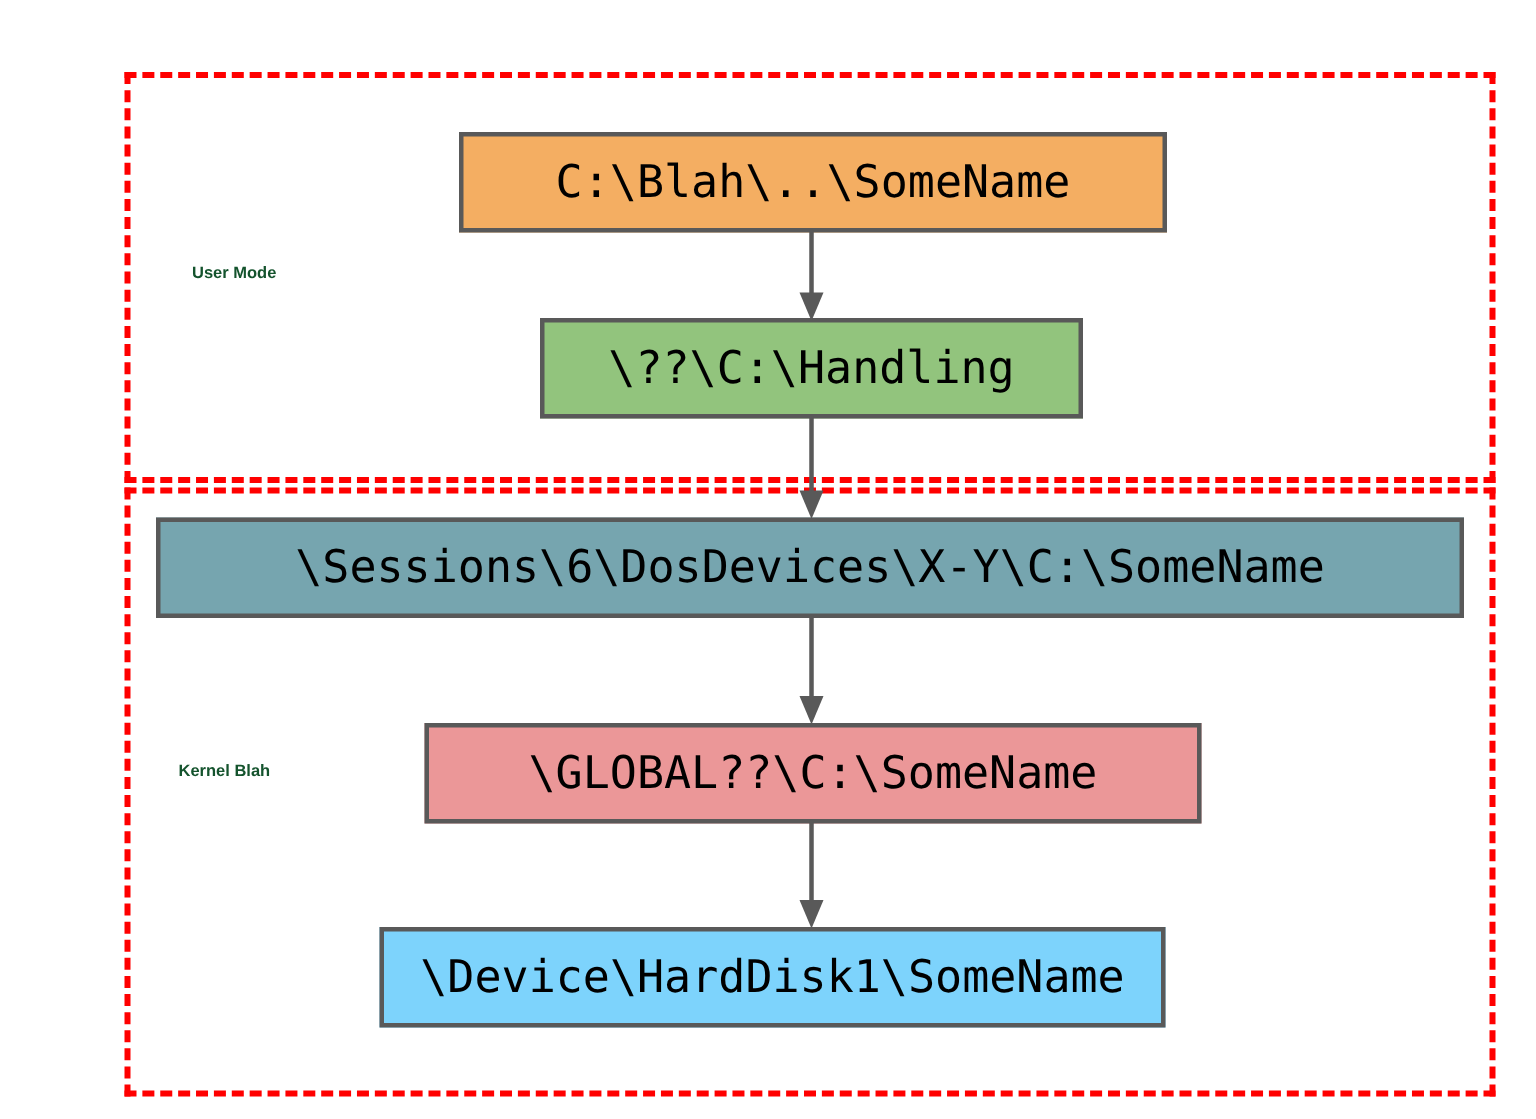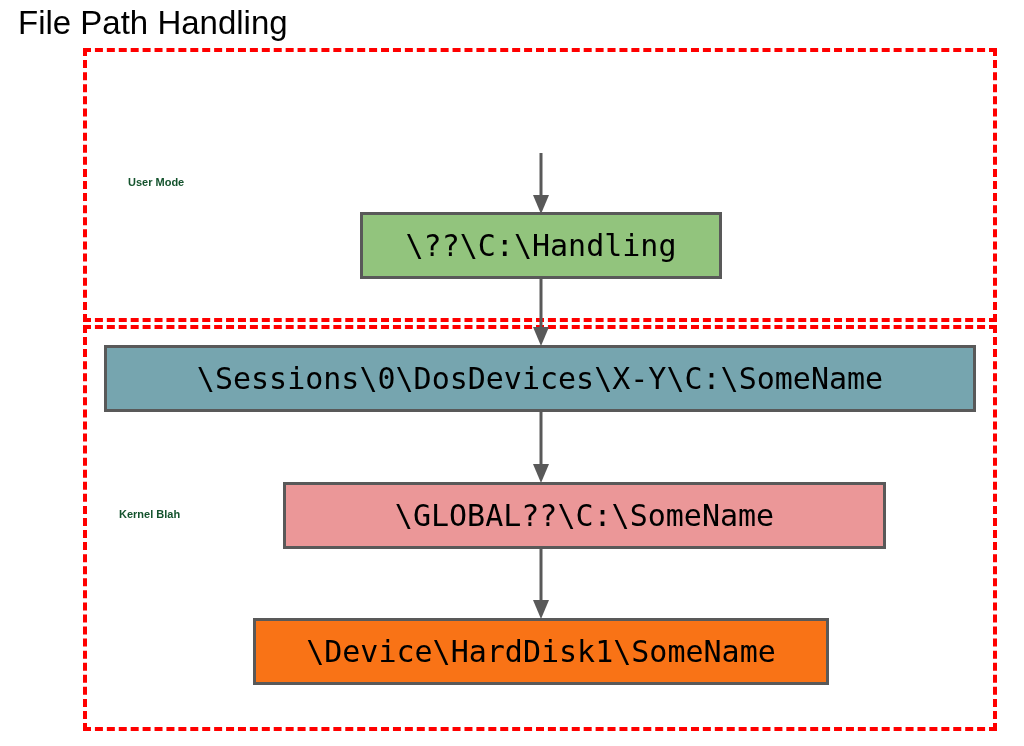--- a/index.html
+++ b/index.html
@@ -91,62 +91,62 @@
     font-size: 30px;
   }
   #box-session-path {
     left: 104px;  top: 345px;
     width: 872px; height: 67px;
     background: #76A5AF;
     font-size: 30px;
   }
   #box-global-path {
     left: 283px;  top: 482px;
-    width: 603px; height: 67px;
+    width: 518px; height: 67px;
     background: #EB9798;
     font-size: 30px;
   }
   #box-device-path {
     left: 253px;  top: 618px;
-    width: 576px; height: 67px;
-    background: #f97316;
+    width: 524px; height: 67px;
+    background: #7dd3fc;
     font-size: 30px;
   }
 
   
   .arrow {
     position: absolute;
     width: 24px;
   }
   .arrow svg { display: block; }
 
   #arrow-1 { left: 529px; top: 153px; height: 62px; }
   #arrow-2 { left: 529px; top: 277px; height: 70px; }
   #arrow-3 { left: 529px; top: 410px; height: 74px; }
   #arrow-4 { left: 529px; top: 547px; height: 73px; }
 </style>
 </head>
 <body>
 
 <div id="canvas">
 
-  <div id="diagram-title">File Path Handling</div>
 
   <div class="mode-region" id="user-mode-region"></div>
 
   <div class="mode-label" id="user-mode-label">User Mode</div>
 
   <div class="mode-region" id="kernel-mode-region"></div>
 
   <div class="mode-label" id="kernel-mode-label">Kernel Blah</div>
 
+  <div class="path-box" id="box-usermode-path">C:\Blah\..\SomeName</div>
 
   <div class="path-box" id="box-nt-path">\??\C:\Handling</div>
 
-  <div class="path-box" id="box-session-path">\Sessions\0\DosDevices\X-Y\C:\SomeName</div>
+  <div class="path-box" id="box-session-path">\Sessions\6\DosDevices\X-Y\C:\SomeName</div>
 
   <div class="path-box" id="box-global-path">\GLOBAL??\C:\SomeName</div>
 
   <div class="path-box" id="box-device-path">\Device\HardDisk1\SomeName</div>
 
   <div class="arrow" id="arrow-1">
     <svg width="24" height="62" viewBox="0 0 24 62">
       <line x1="12" y1="0" x2="12" y2="48" stroke="#595959" stroke-width="3"></line>
       <polygon points="12,61 4,42 20,42" fill="#595959"></polygon>
     </svg>

